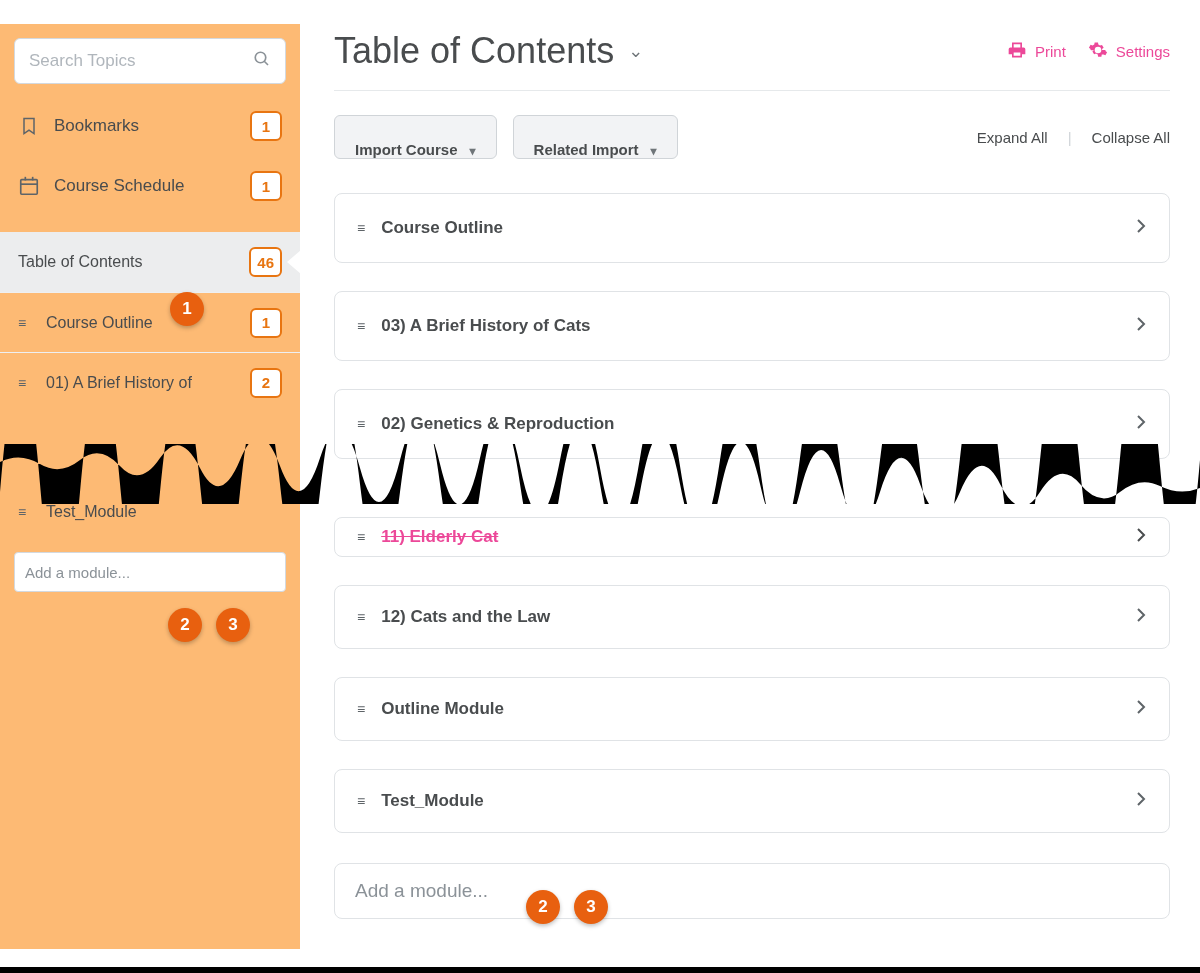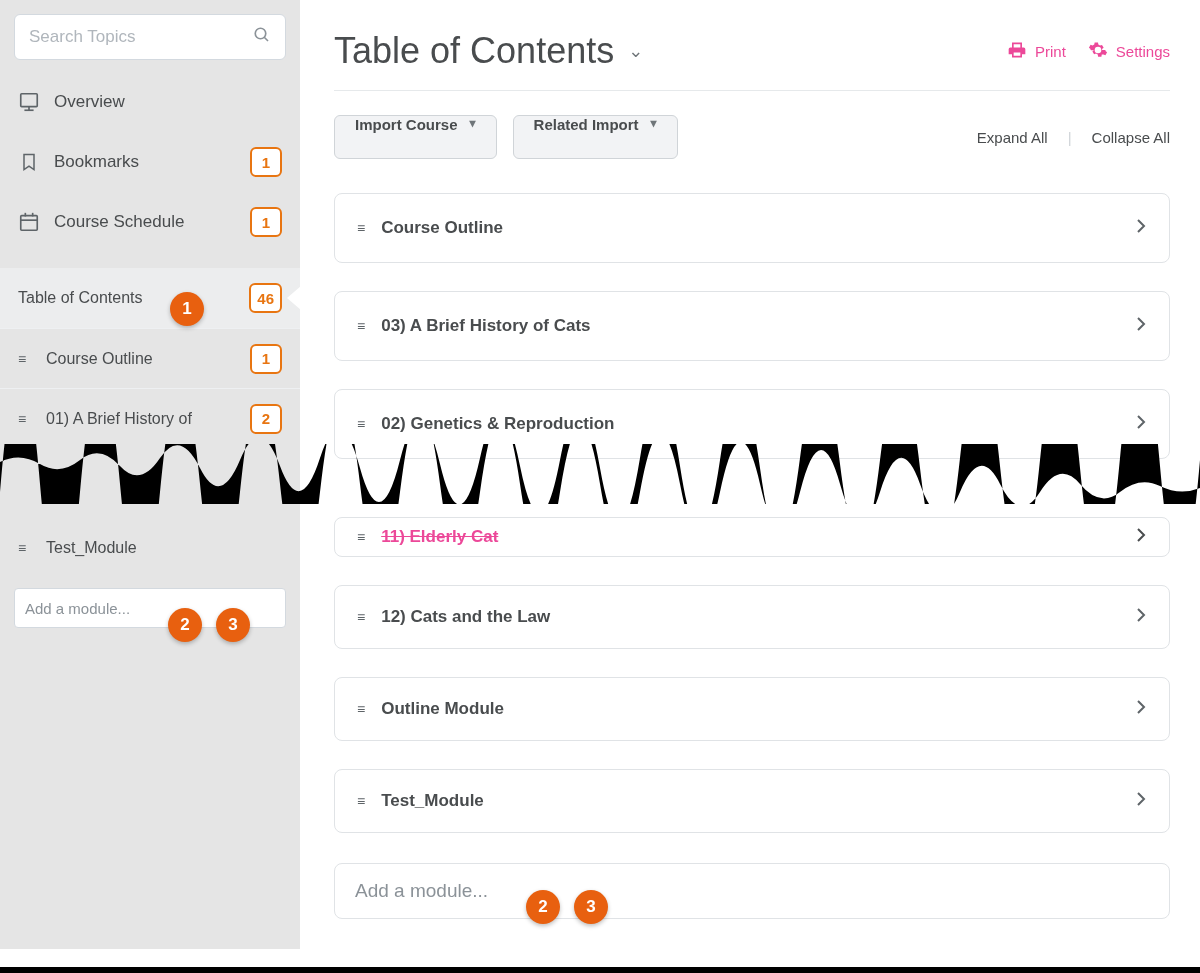--- a/index.html
+++ b/index.html
@@ -9,22 +9,23 @@
     color: #494c4e;
     width: 1200px;
     height: 973px;
     position: relative;
     overflow: hidden;
   }
   .app { display: flex; width: 100%; }
   
   .sidebar {
     width: 300px;
-    background: #e5e5e5;
+    background: #fdba74;
     padding: 14px 0 0 0;
+    margin-top: 24px;
   }
   .search-wrap { padding: 0 14px 12px; }
   .search {
     display: flex; align-items: center;
     background: #fff; border: 1px solid #d3d9df; border-radius: 6px;
     height: 46px; padding: 0 14px;
   }
   .search input {
     border: 0; outline: 0; flex: 1; font-size: 17px; color: #494c4e;
     background: transparent;
@@ -68,21 +69,21 @@
   .titlebar { display:flex; align-items:center; margin-bottom:18px;}
   .pagetitle { font-size:36px; font-weight:400; color:#494c4e; display:flex; align-items:center; gap:14px;}
   .pagetitle .chev { font-size:18px; color:#6f7579;}
   .title-actions { margin-left:auto; display:flex; gap:22px; }
   .title-act { display:flex; align-items:center; gap:8px; color:#ec4899; font-size:15px; cursor:pointer;}
   .hr { height:1px; background:#e6e9eb; margin-bottom:24px;}
   .toolbar { display:flex; align-items:center; gap:16px; margin-bottom:34px;}
   .btn {
     background:#f2f3f5; border:1px solid #d0d4d8; border-radius:6px;
     height:44px; padding:0 20px; font-size:15px; font-weight:600; color:#494c4e;
-    display:flex; align-items:flex-start; gap:12px; cursor:pointer;
+    display:flex; align-items:flex-end; gap:12px; cursor:pointer;
   }
   .btn .chev { color:#6f7579; font-size:12px;}
   .btn .edit-ico { font-size:16px;}
   .tool-right { margin-left:auto; display:flex; align-items:center; gap:20px; font-size:15px; color:#494c4e;}
   .tool-right .sep { color:#cfd4d8;}
   .tool-link { cursor:pointer;}
   .module {
     border:1px solid #e0e3e6; border-radius:8px; height:70px;
     display:flex; align-items:center; padding:0 22px; margin-bottom:28px;
     cursor:pointer;
@@ -124,30 +125,20 @@
         <input placeholder="Search Topics" style="">
         <span class="mag">
           <svg width="18" height="18" viewBox="0 0 24 24" fill="none" stroke="currentColor" stroke-width="2.2">
               <circle cx="10" cy="10" r="7"></circle>
               <line x1="20" y1="20" x2="15" y2="15"></line>
             </svg>
         </span>
       </div>
     </div>
 
-    <div class="side-item">
-      <span class="ico">
-        <svg width="22" height="22" viewBox="0 0 24 24" fill="none" stroke="currentColor" stroke-width="1.8">
-            <rect x="3" y="3" width="18" height="14" rx="1"></rect>
-            <line x1="12" y1="17" x2="12" y2="21"></line>
-            <line x1="7" y1="21" x2="17" y2="21"></line>
-          </svg>
-      </span>
-      <span class="lbl">Overview</span>
-    </div>
 
     <div class="side-item">
       <span class="ico">
         <svg width="20" height="22" viewBox="0 0 24 24" fill="none" stroke="currentColor" stroke-width="1.8">
             <path d="M6 3h12v18l-6-4-6 4z"></path>
           </svg>
       </span>
       <span class="lbl">Bookmarks</span>
       <span class="badge">1</span>
     </div>

